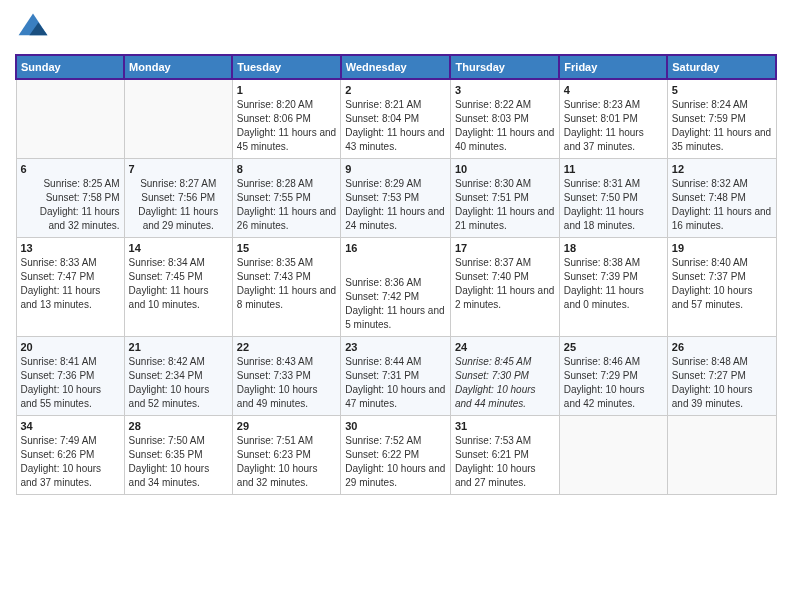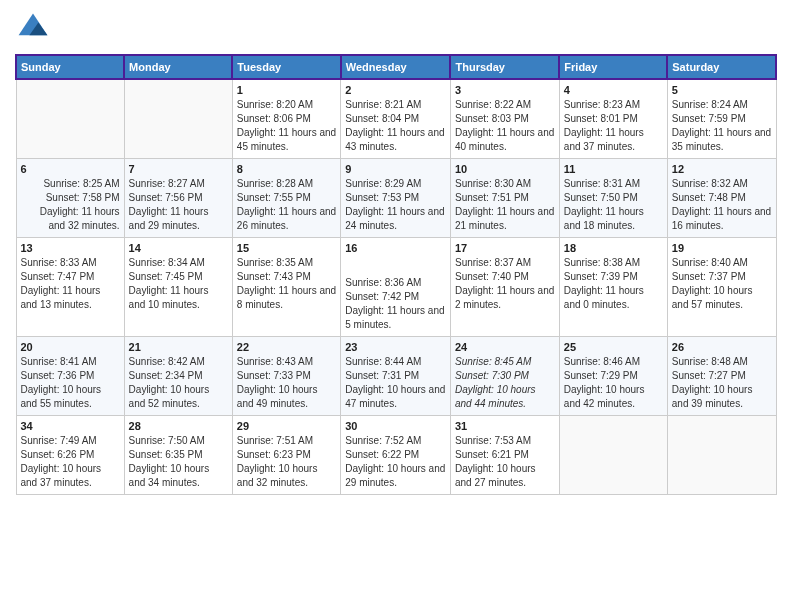--- a/index.html
+++ b/index.html
@@ -163,21 +163,21 @@
         </tr>
         <tr>
           <td>
             <span class="day-number">6</span>
             <div class="day-info" style="white-space: pre-line; text-align: right;">Sunrise: 8:25 AM
 Sunset: 7:58 PM
 Daylight: 11 hours and 32 minutes.</div>
           </td>
           <td>
             <span class="day-number">7</span>
-            <div class="day-info" style="white-space: pre-line;">Sunrise: 8:27 AM
+            <div class="day-info" style="white-space: pre-line; text-align: center;">Sunrise: 8:27 AM
 Sunset: 7:56 PM
 Daylight: 11 hours and 29 minutes.</div>
           </td>
           <td>
             <span class="day-number">8</span>
             <div class="day-info" style="white-space: pre-line;">Sunrise: 8:28 AM
 Sunset: 7:55 PM
 Daylight: 11 hours and 26 minutes.</div>
           </td>
           <td>

